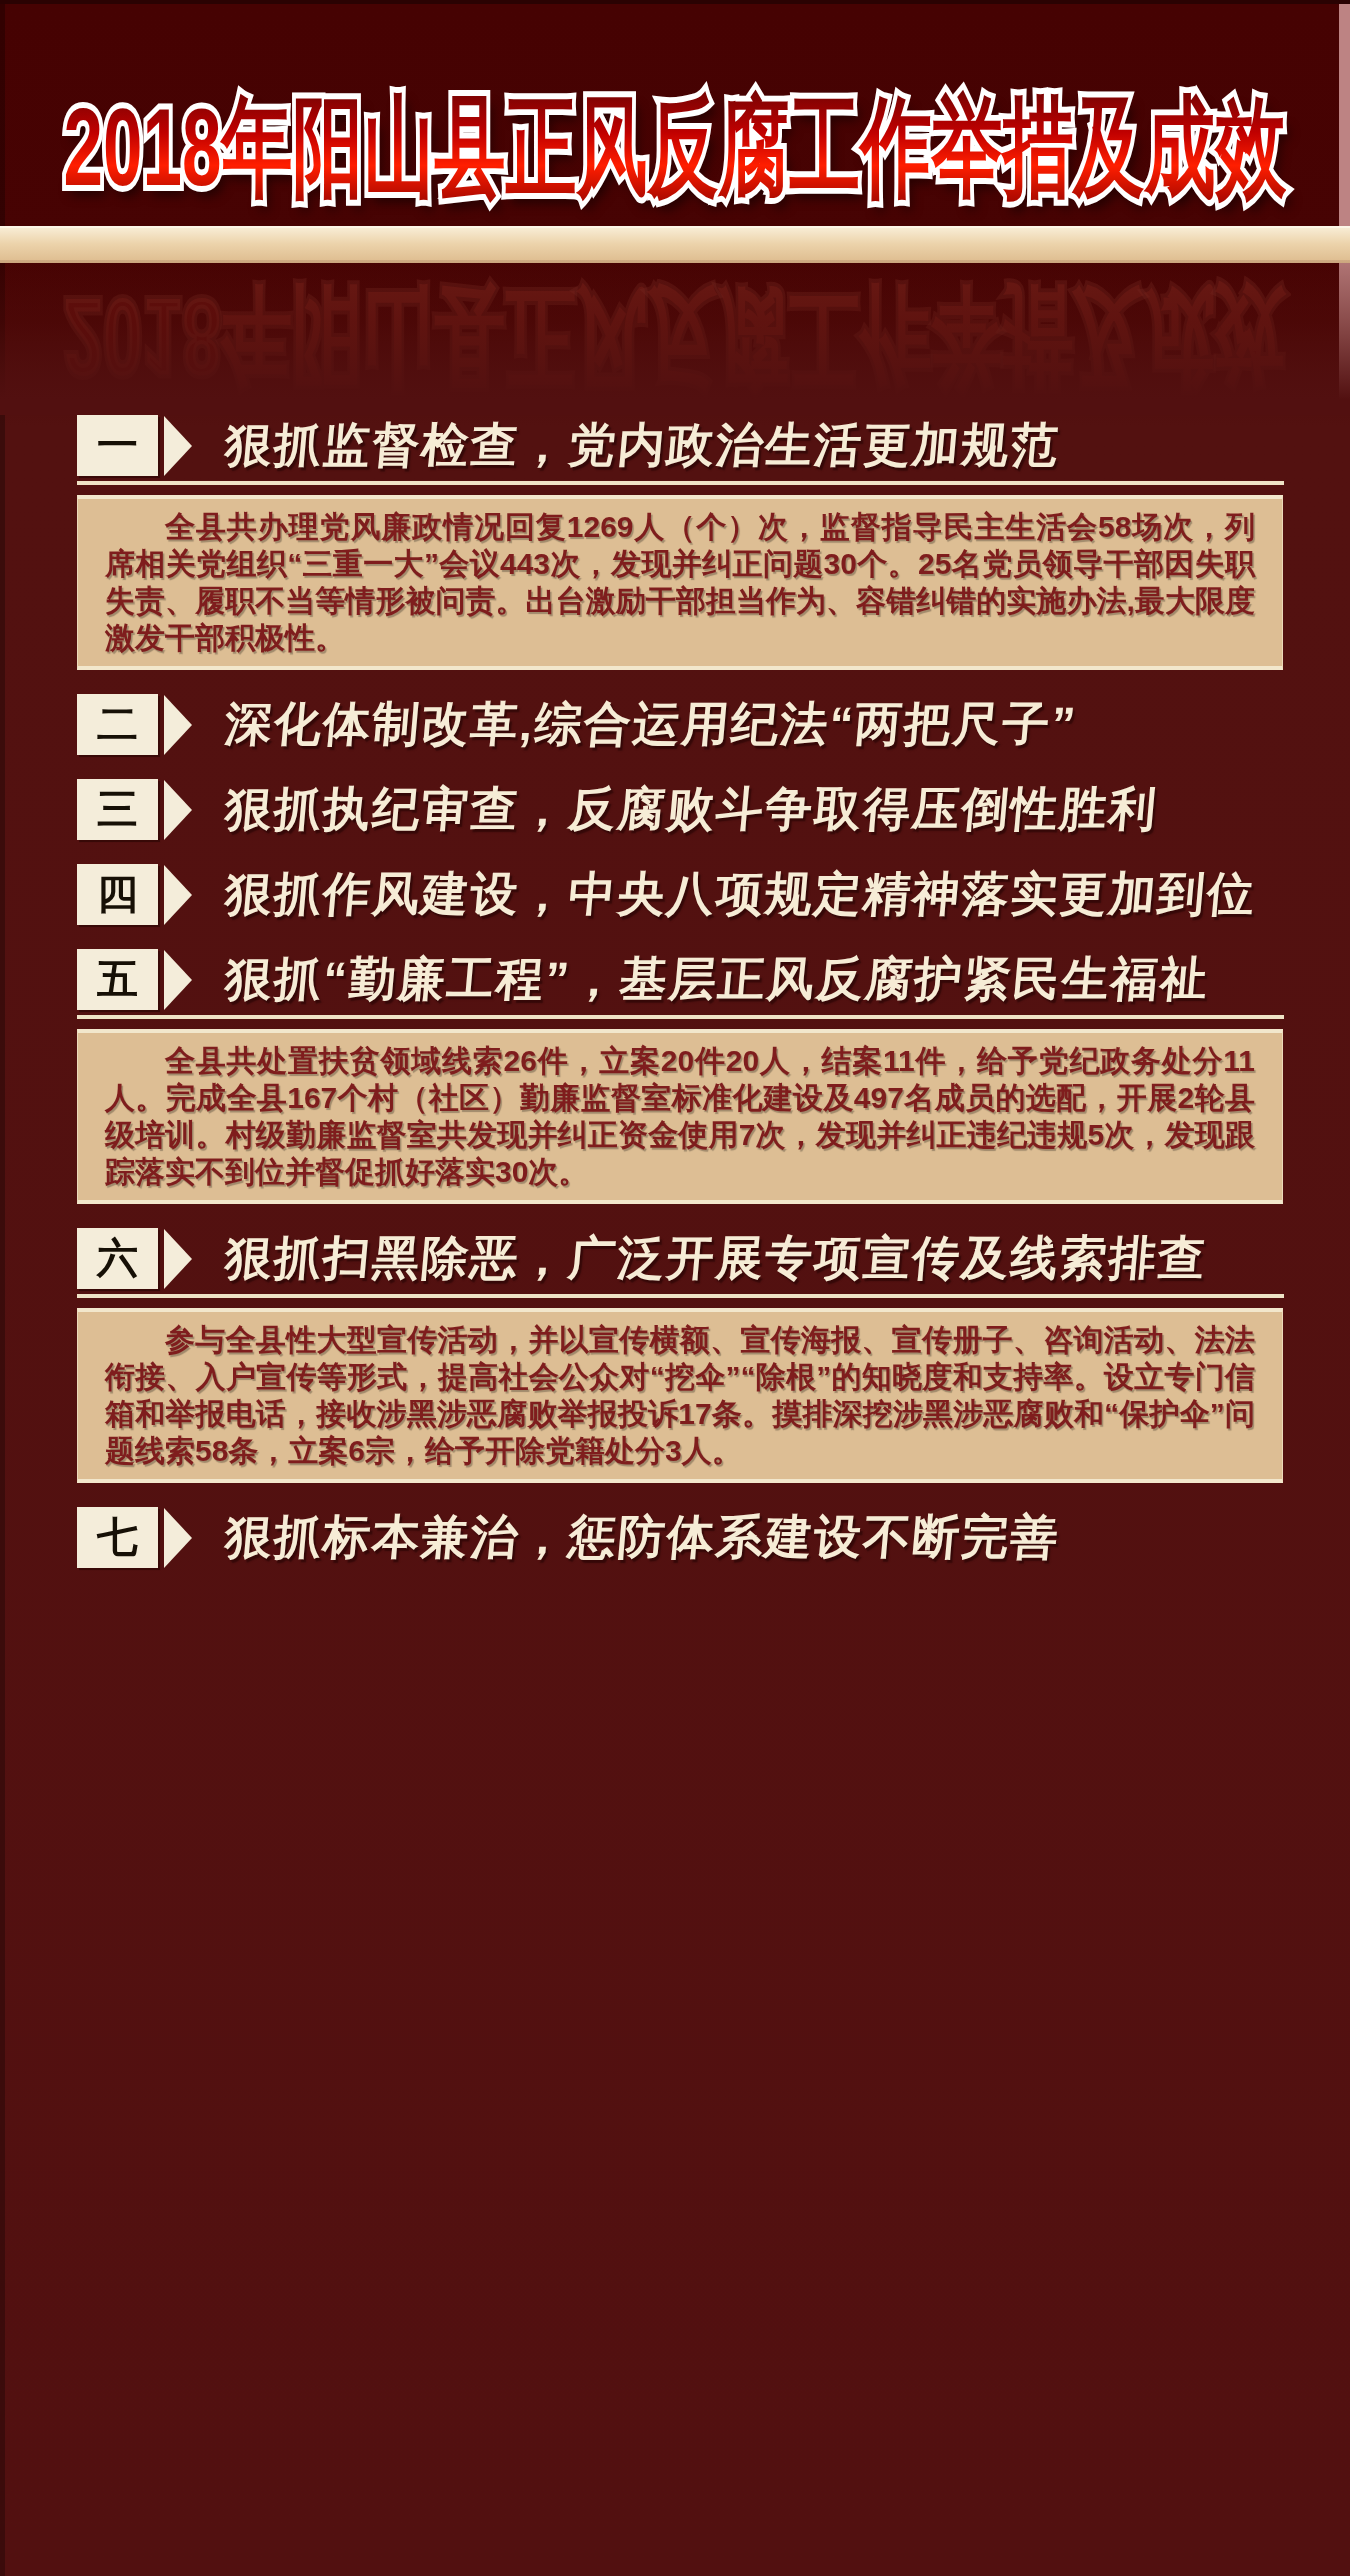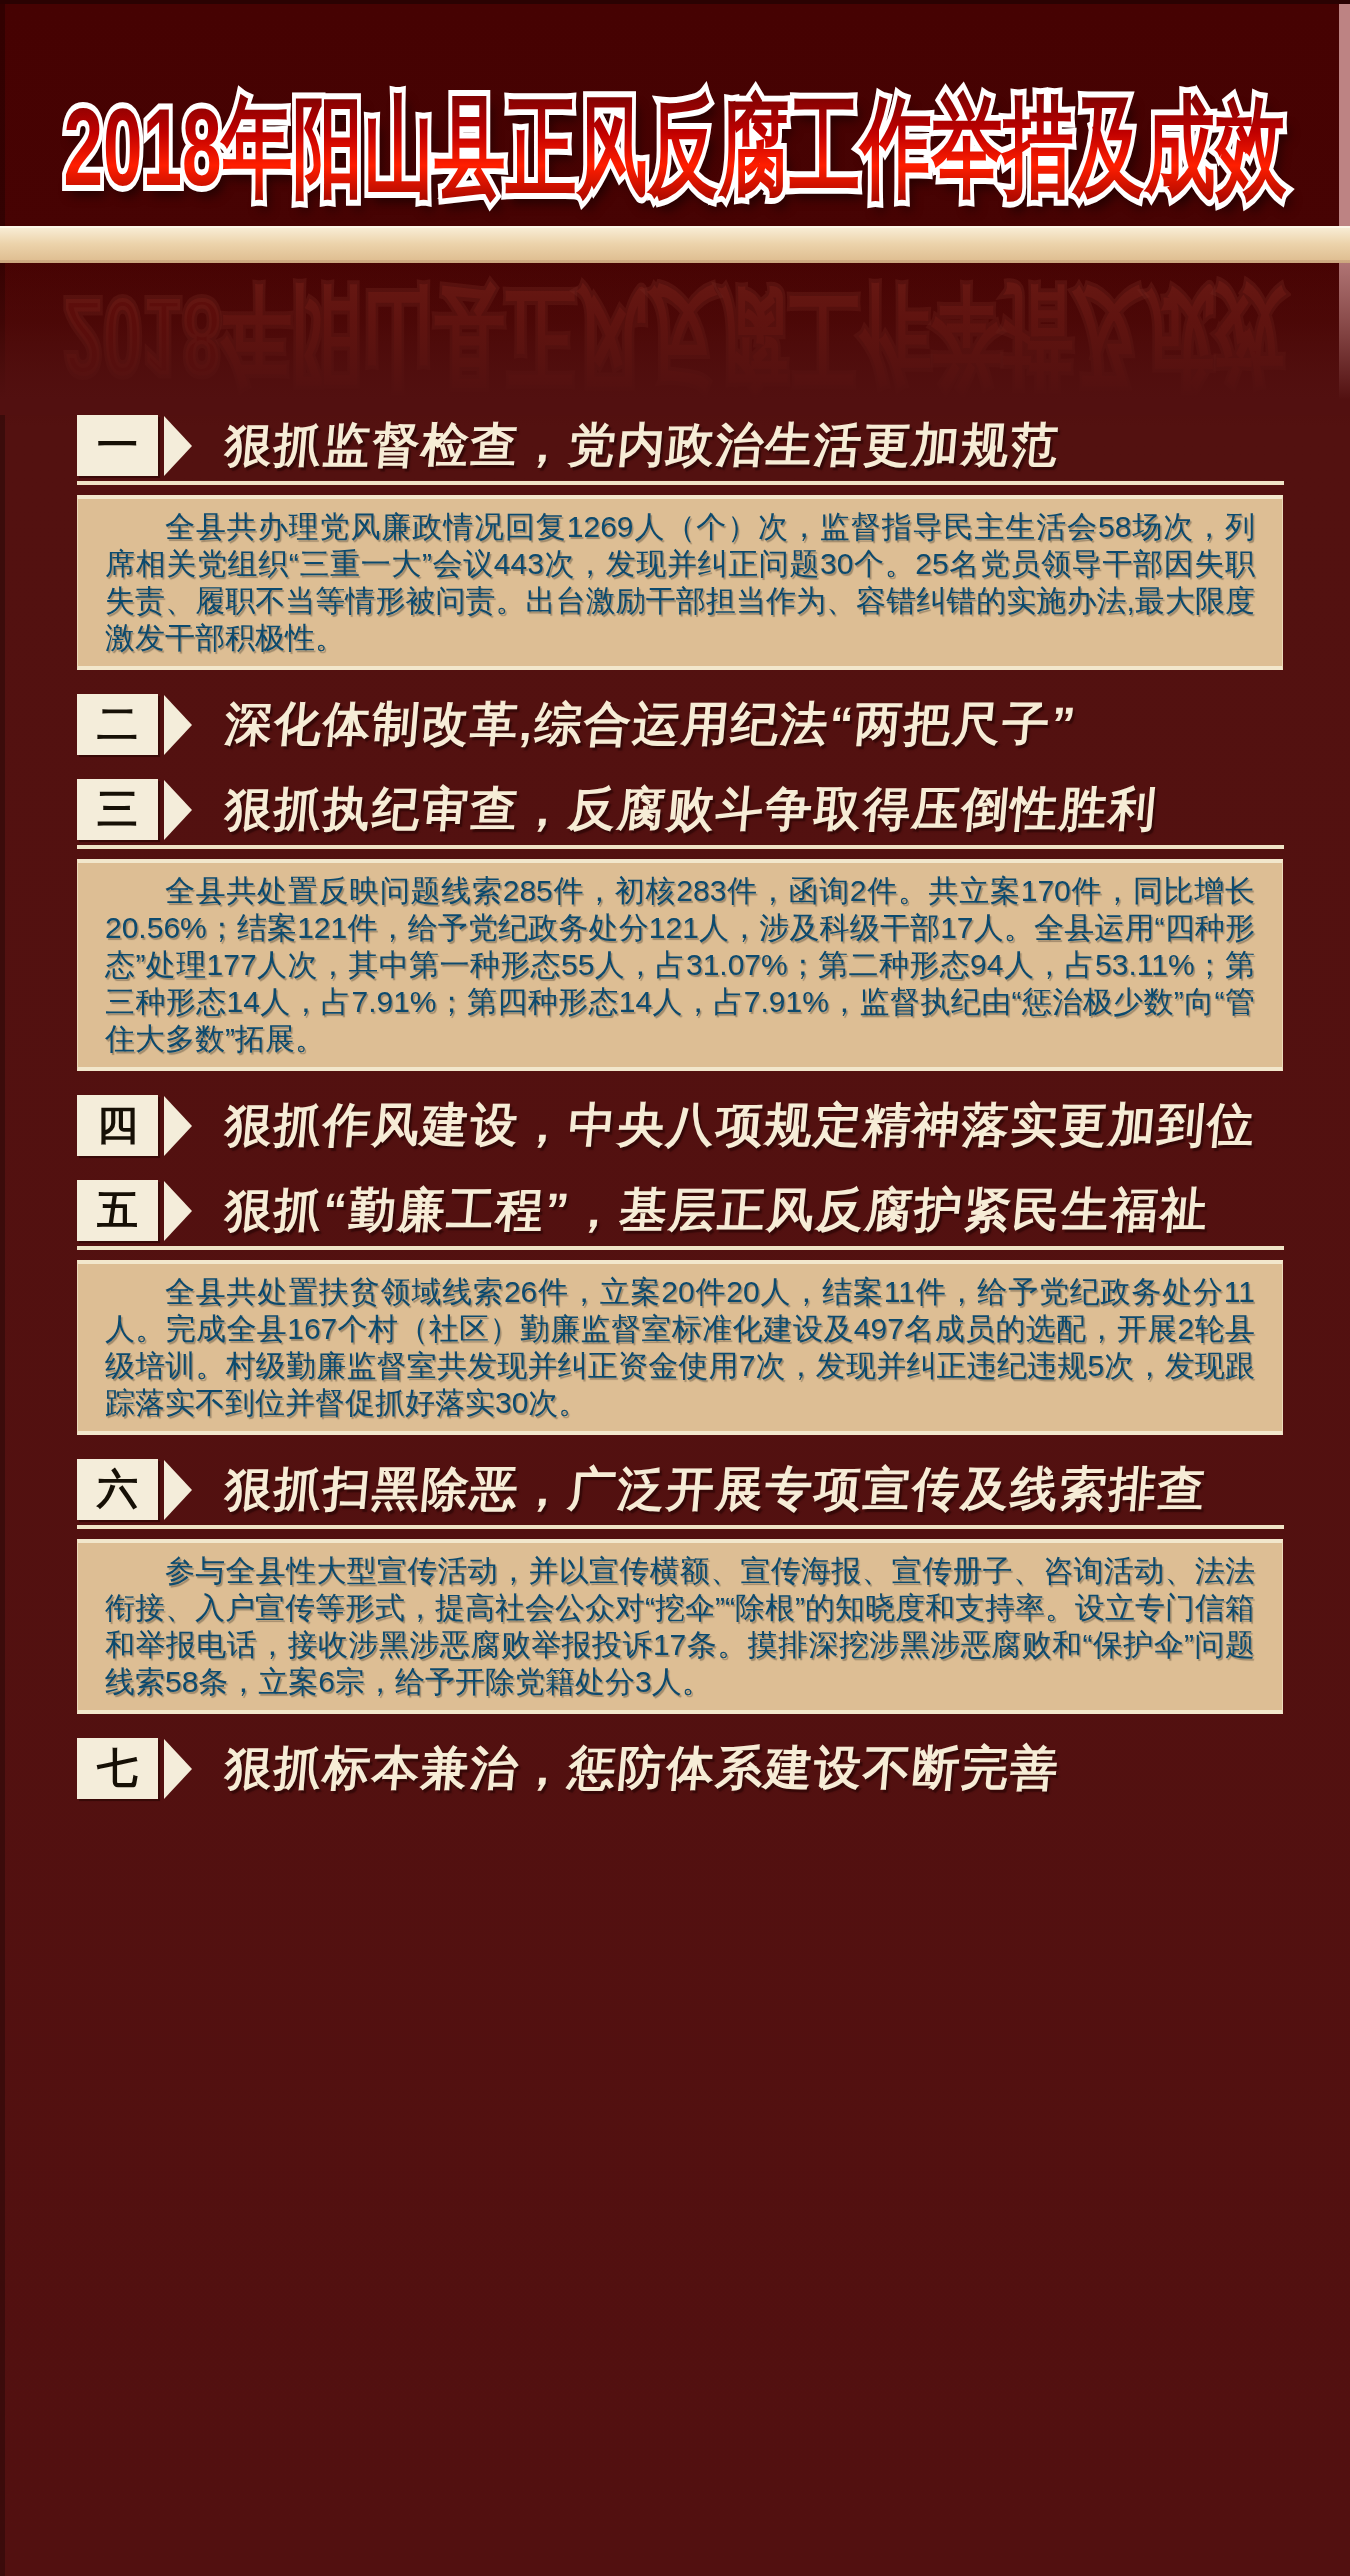--- a/index.html
+++ b/index.html
@@ -90,22 +90,22 @@
     border-left:1.5px solid rgba(247,238,216,.55);
     border-right:1.5px solid rgba(247,238,216,.55);
     padding:9.3px 27px 10.3px 27px;
   }
   .sec-body::before{ 
     content:"";position:absolute;left:-1.5px;right:-1.5px;top:-17.5px;height:3.6px;
     background:#efe3c6;
   }
   .sec-body p{
     margin:0;
-    font-size:30px;line-height:37px;font-weight:normal;
-    color:#0c4a6e;
+    font-size:30px;line-height:37px;font-weight:bold;
+    color:#7f1d1d;
     text-align:justify;
     text-indent:2em;
     text-shadow:1.5px 2.1px 1px rgba(0,0,0,.28);
   }
 </style>
 </head>
 <body>
 
 <div class="page">
 
@@ -152,23 +152,20 @@
     </div>
 
     <div class="section">
       <div class="sec-head">
         <div class="num-box">
             <span>三</span>
           </div>
         <div class="arrow"></div>
         <div class="head-text">狠抓执纪审查，反腐败斗争取得压倒性胜利</div>
       </div>
-      <div class="sec-body">
-        <p>全县共处置反映问题线索285件，初核283件，函询2件。共立案170件，同比增长20.56%；结案121件，给予党纪政务处分121人，涉及科级干部17人。全县运用“四种形态”处理177人次，其中第一种形态55人，占31.07%；第二种形态94人，占53.11%；第三种形态14人，占7.91%；第四种形态14人，占7.91%，监督执纪由“惩治极少数”向“管住大多数”拓展。</p>
-      </div>
     </div>
 
     <div class="section">
       <div class="sec-head">
         <div class="num-box">
             <span>四</span>
           </div>
         <div class="arrow"></div>
         <div class="head-text">狠抓作风建设，中央八项规定精神落实更加到位</div>
       </div>

